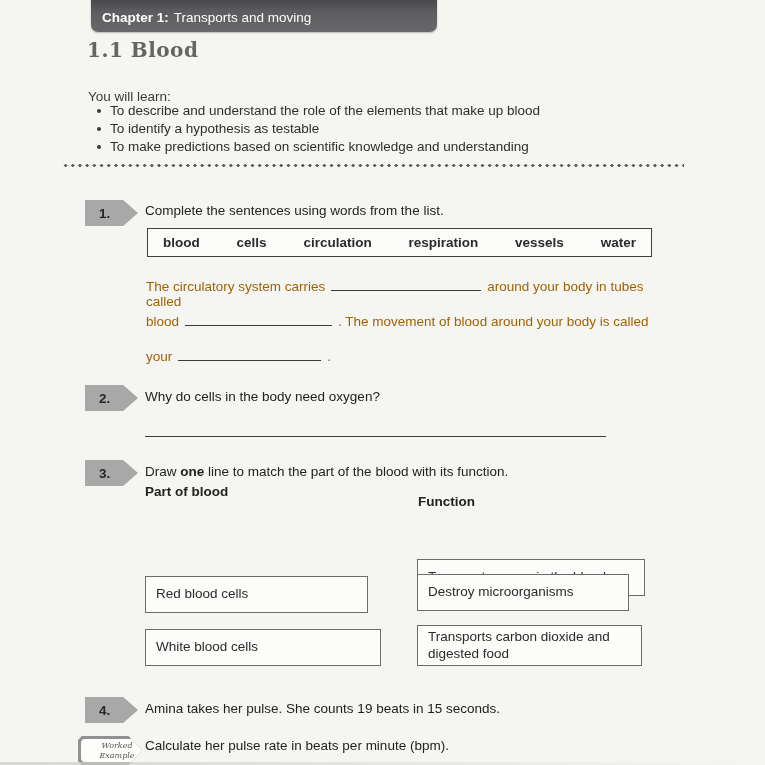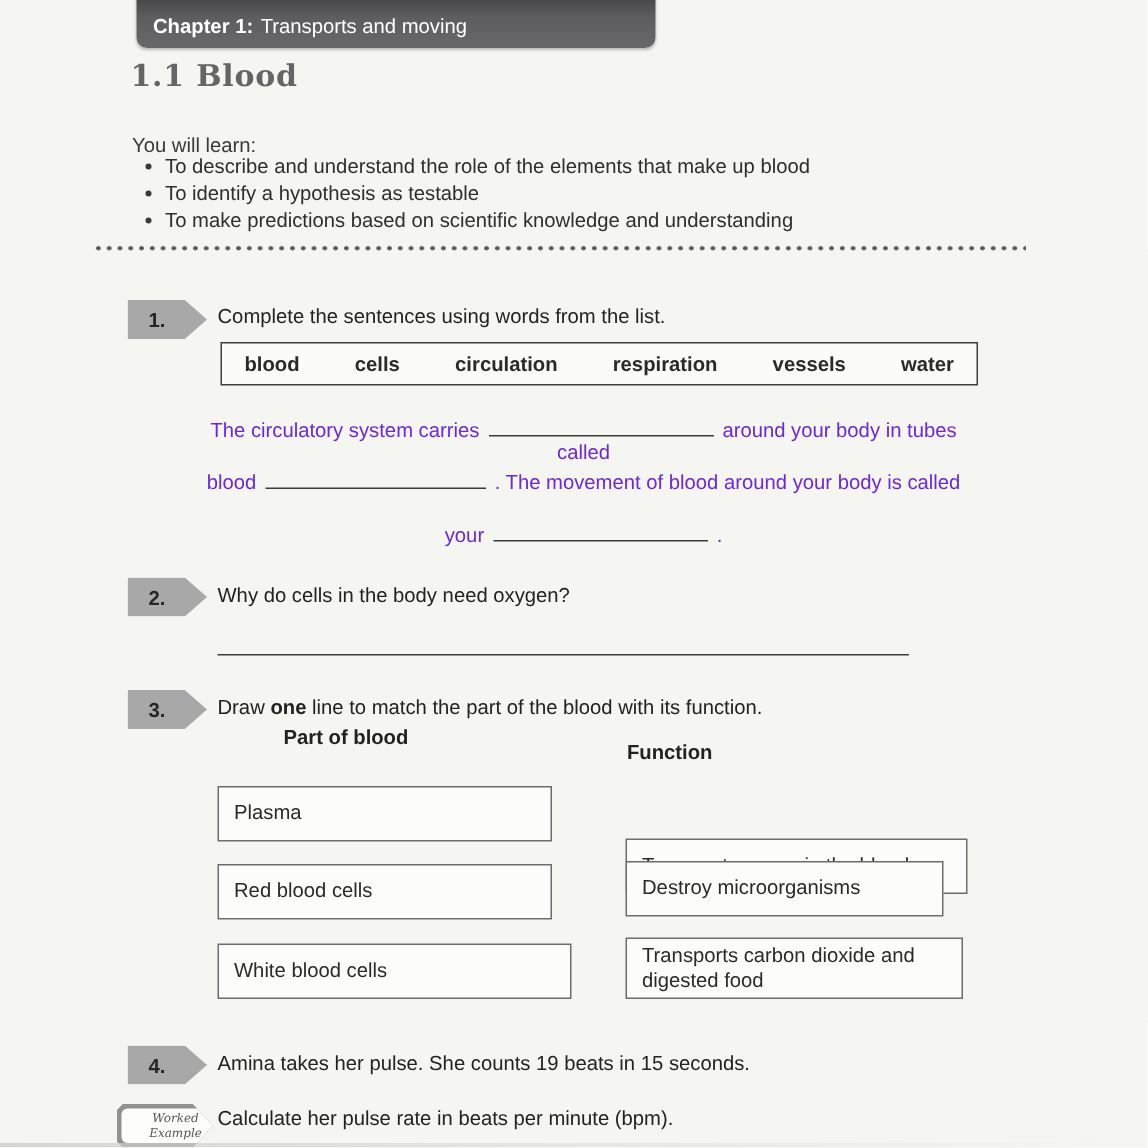--- a/index.html
+++ b/index.html
@@ -38,21 +38,21 @@
     display:flex; align-items:center; padding-left:14px; box-sizing:border-box;
     font-weight:bold; color:#262626; font-size:13.5px;
   }
   .prompt { position:absolute; left:145px; color:#222; }
   .wordbox {
     position:absolute; left:147px; top:228px; width:505px; height:29px;
     border:1.6px solid #3f3f3f; background:#fbfbf9; box-sizing:border-box;
     display:flex; align-items:center; justify-content:space-between;
     padding:0 15px; font-weight:bold; color:#2a2a2a;
   }
-  .sentence { position:absolute; left:129px; width:520px; color:#6d28d9;text-align:center; }
+  .sentence { position:absolute; left:146px; width:520px; color:#a16207; }
   .blank { display:inline-block; border-bottom:1.5px solid #3a3a3a; height:12px; margin:0 6px; vertical-align:baseline; }
   .answer-line { position:absolute; left:145px; top:436px; width:461px; border-bottom:1.6px solid #3c3c3c; }
   .col-header { position:absolute; font-weight:bold; color:#222; }
   .mbox {
     position:absolute; border:1.3px solid #6c6c6c; background:#fcfcfa; box-sizing:border-box;
     display:flex; align-items:center; padding:2px 10px; color:#2a2a2a; line-height:1.25;
   }
   .wbadge {
     position:absolute; left:78px; top:736px; width:64px; height:29px;
     background:#919191;
@@ -126,26 +126,23 @@
   <div class="prompt" style="top:389px;">Why do cells in the body need oxygen?</div>
   <div class="answer-line"></div>
 
   <div class="qmarker" style="top:460px;">
     <span>3.</span>
   </div>
   <div class="prompt" style="top:464px;">
     <span>Draw </span><span class="b">one</span><span> line to match the part of the blood with its function.</span>
   </div>
 
-  <div class="col-header" style="left:145px; top:484px;margin-left:44px;">Part of blood</div>
+  <div class="col-header" style="left:145px; top:484px;">Part of blood</div>
   <div class="col-header" style="left:418px; top:494px;">Function</div>
 
-  <div class="mbox" style="left:145px; top:524px; width:223px; height:37px;">
-    <span>Plasma</span>
-  </div>
   <div class="mbox" style="left:145px; top:576px; width:223px; height:37px;">
     <span>Red blood cells</span>
   </div>
   <div class="mbox" style="left:145px; top:629px; width:236px; height:37px;">
     <span>White blood cells</span>
   </div>
 
   <div class="mbox" style="left:417px; top:521px; width:228px; height:37px;margin-top:38px;">
     <span>Transport oxygen in the blood</span>
   </div>

